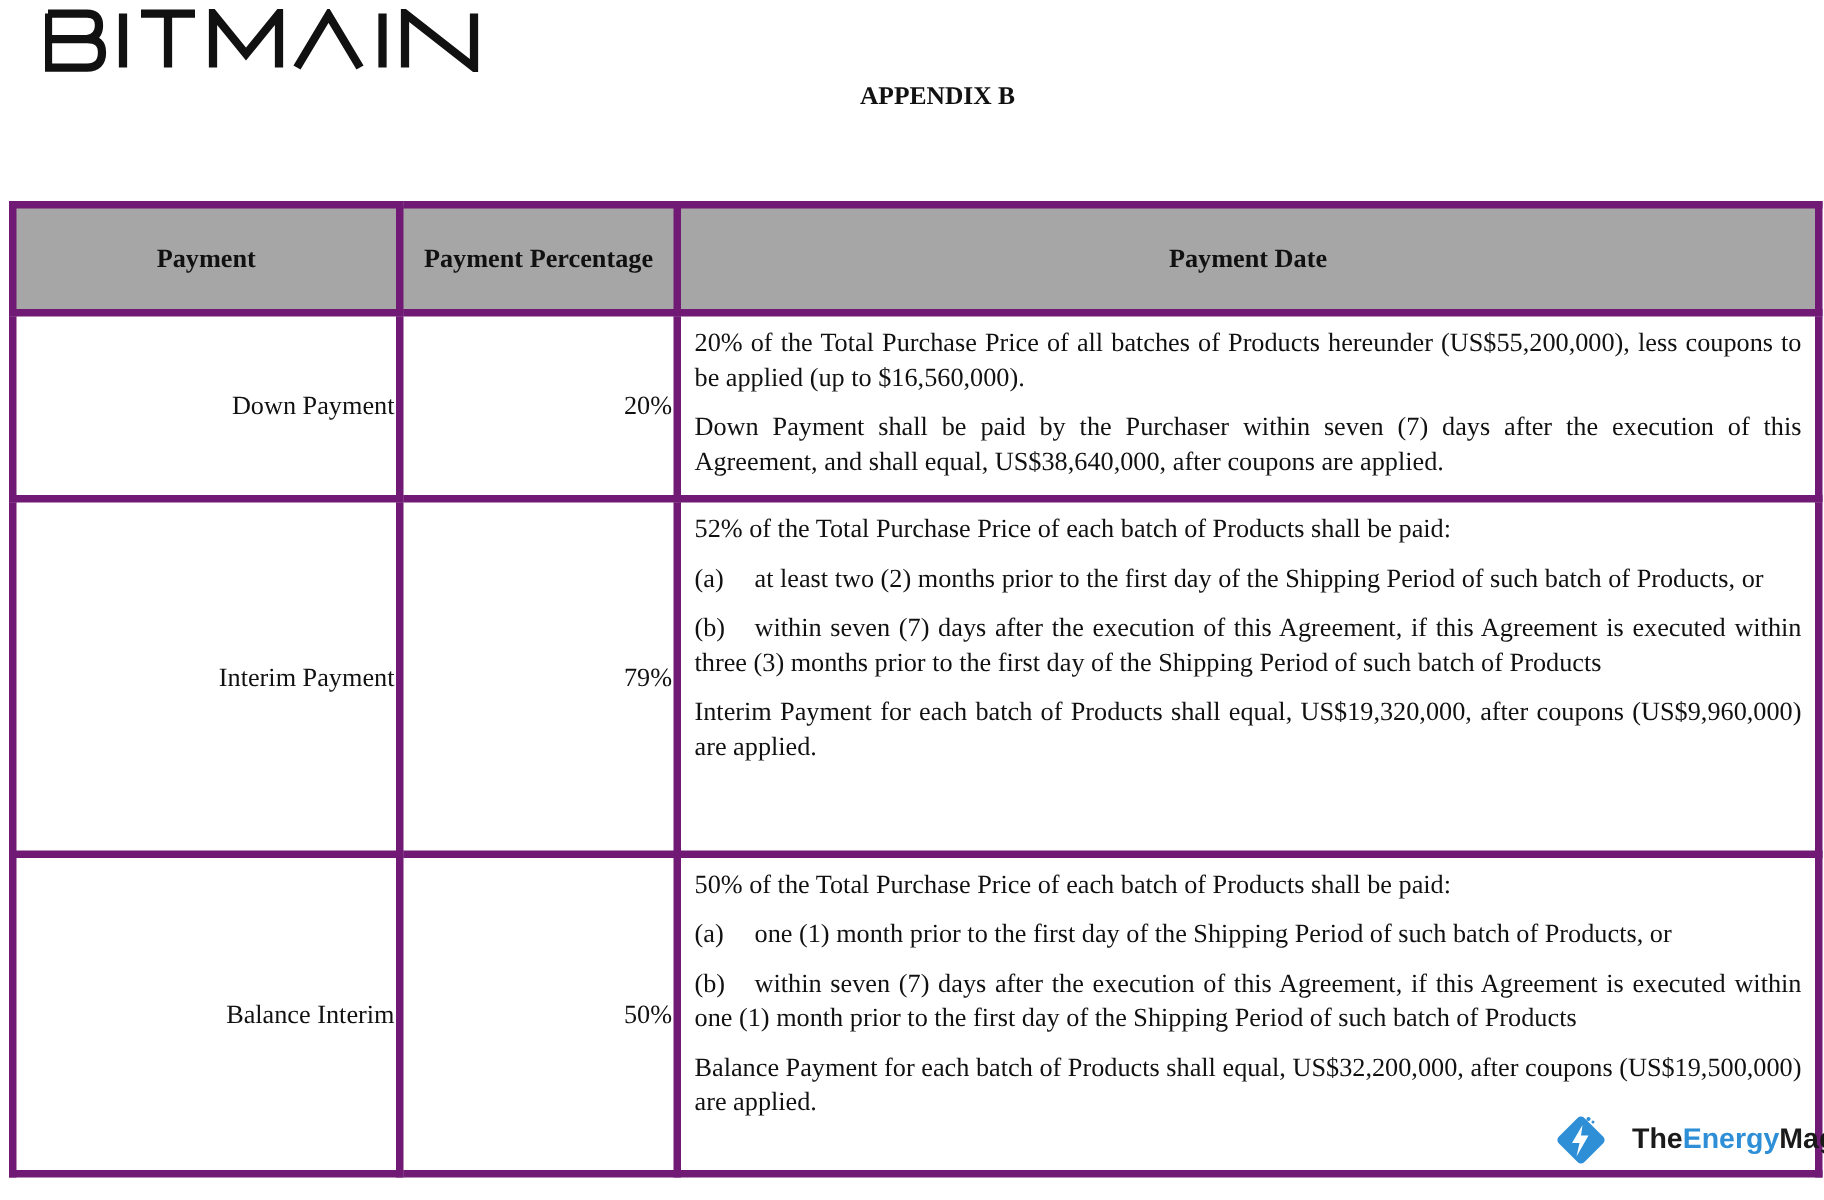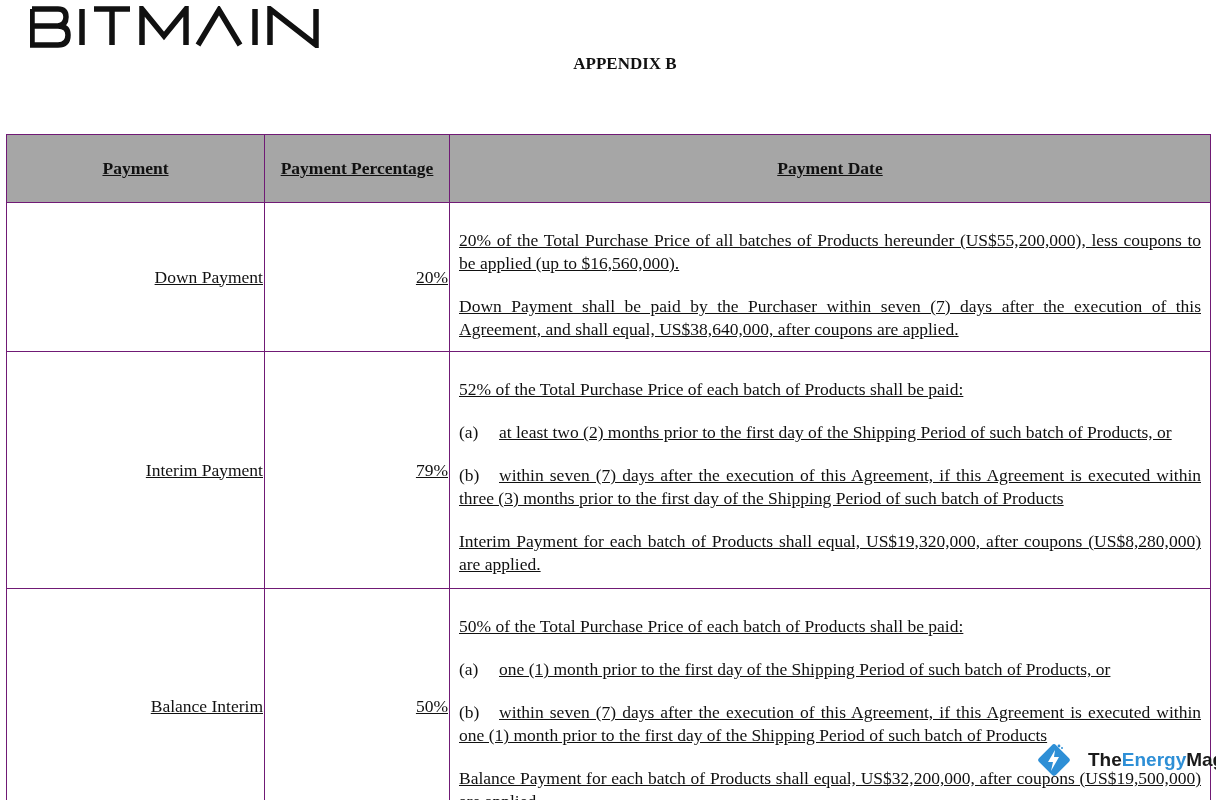--- a/index.html
+++ b/index.html
@@ -5,26 +5,26 @@
   html, body { margin:0; padding:0; background:#ffffff; }
   body { width:1216px; height:800px; position:relative; overflow:hidden;
          font-family:"Liberation Serif", "DejaVu Serif", serif; color:#111; }
   .logo { position:absolute; left:30px; top:6px; font-family:"Liberation Sans","DejaVu Sans",sans-serif;
           font-size:50px; letter-spacing:3px; line-height:50px; font-weight:normal; color:#111; }
   .logo svg { display:block; }
   .appendix { position:absolute; left:0; width:1250px; top:54px; text-align:center;
               font-weight:bold; font-size:17px; }
   table.pay { position:absolute; left:6px; top:134px; width:1204px; border-collapse:collapse;
               table-layout:fixed; font-size:17.5px; }
-  table.pay th, table.pay td { border:1px solid #701a75;text-decoration:underline; }
+  table.pay th, table.pay td { border:5px solid #701a75; }
   table.pay th { background:#a6a6a6; font-weight:bold; height:67px; text-align:center;
                  vertical-align:middle; line-height:21px; font-size:17.5px; padding:0 6px; }
   table.pay td.c { text-align:right; vertical-align:middle; }
   table.pay td.d { padding:6px 9px 6px 9px; vertical-align:top; text-align:justify; line-height:23px; }
-  td.d p { margin:20px 0 10px 0; }
+  td.d p { margin:0 0 10px 0; }
   td.d p:last-child { margin-bottom:4px; }
   .lbl { display:inline-block; width:40px; }
   .wm { position:absolute; left:1036px; top:742px; display:flex; align-items:center;
         font-family:"Liberation Sans","DejaVu Sans",sans-serif; font-size:19px; font-weight:bold; }
   .wm .the, .wm .mag { color:#1a1a1a; }
   .wm .energy { color:#2e8fd6; }
 </style>
 </head>
 <body>
 
@@ -74,21 +74,21 @@
         <p>Down Payment shall be paid by the Purchaser within seven (7) days after the execution of this Agreement, and shall equal, US$38,640,000, after coupons are applied.</p>
       </td>
     </tr>
     <tr style="height:237px">
       <td class="c">Interim Payment</td>
       <td class="c">79%</td>
       <td class="d">
         <p>52% of the Total Purchase Price of each batch of Products shall be paid:</p>
         <p><span class="lbl">(a)</span><span>at least two (2) months prior to the first day of the Shipping Period of such batch of Products, or</span></p>
         <p><span class="lbl">(b)</span><span>within seven (7) days after the execution of this Agreement, if this Agreement is executed within three (3) months prior to the first day of the Shipping Period of such batch of Products</span></p>
-        <p>Interim Payment for each batch of Products shall equal, US$19,320,000, after coupons (US$8,280,000) are applied.</p>
+        <p>Interim Payment for each batch of Products shall equal, US$19,320,000, after coupons (US$9,960,000) are applied.</p>
       </td>
     </tr>
     <tr style="height:213px">
       <td class="c">Balance Interim</td>
       <td class="c">50%</td>
       <td class="d">
         <p>50% of the Total Purchase Price of each batch of Products shall be paid:</p>
         <p><span class="lbl">(a)</span><span>one (1) month prior to the first day of the Shipping Period of such batch of Products, or</span></p>
         <p><span class="lbl">(b)</span><span>within seven (7) days after the execution of this Agreement, if this Agreement is executed within one (1) month prior to the first day of the Shipping Period of such batch of Products</span></p>
         <p style="padding-right:0">Balance Payment for each batch of Products shall equal, US$32,200,000, after coupons (US$19,500,000) are applied.</p>

